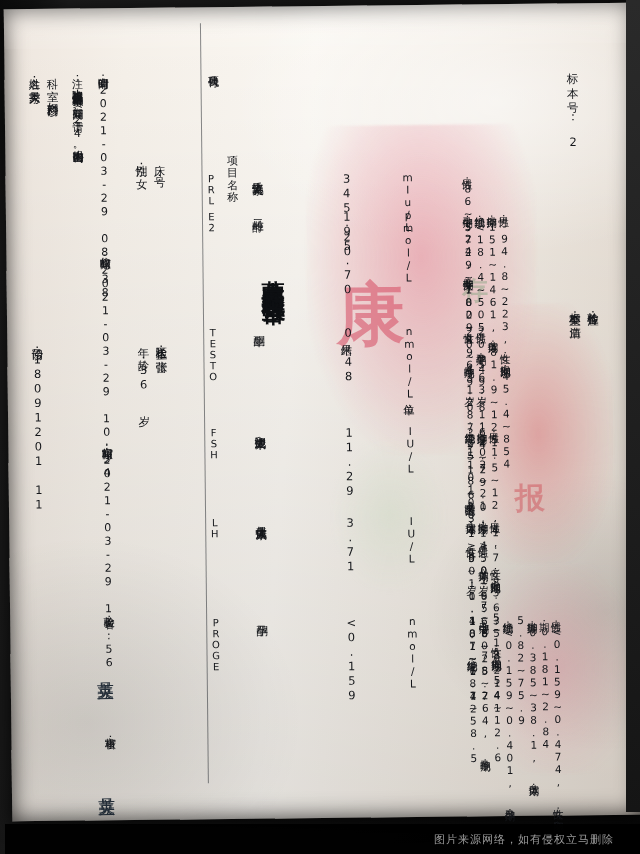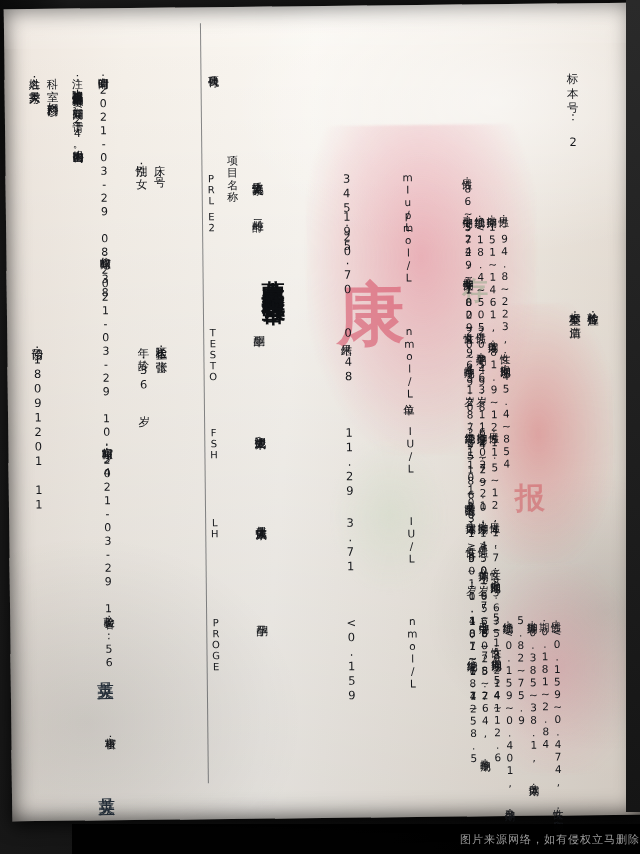--- a/index.html
+++ b/index.html
@@ -102,26 +102,26 @@
     opacity: .92;
   }
   .rule {
     position:absolute;
     background: rgba(40,44,50,0.55);
   }
   
   #watermark {
     position: absolute;
     right: 0; bottom: 0;
-    width: 568px; height: 30px;
+    width: 635px; height: 30px;
     background: rgba(0,0,0,0.92);
     color: #9b9b9b;
     font-size: 11px;
     display: flex; align-items: center; justify-content: flex-end;
-    padding-right: 0;
+    padding-right: 26px;
     font-family: "DejaVu Sans", sans-serif;
     letter-spacing: 1px;
   }
   
   .edge-strip {
     position:absolute; right:0; top:0; width:14px; height:812px;
     background: linear-gradient(180deg,#2a2a2a,#151515);
   }
   .tape {
     position:absolute;

